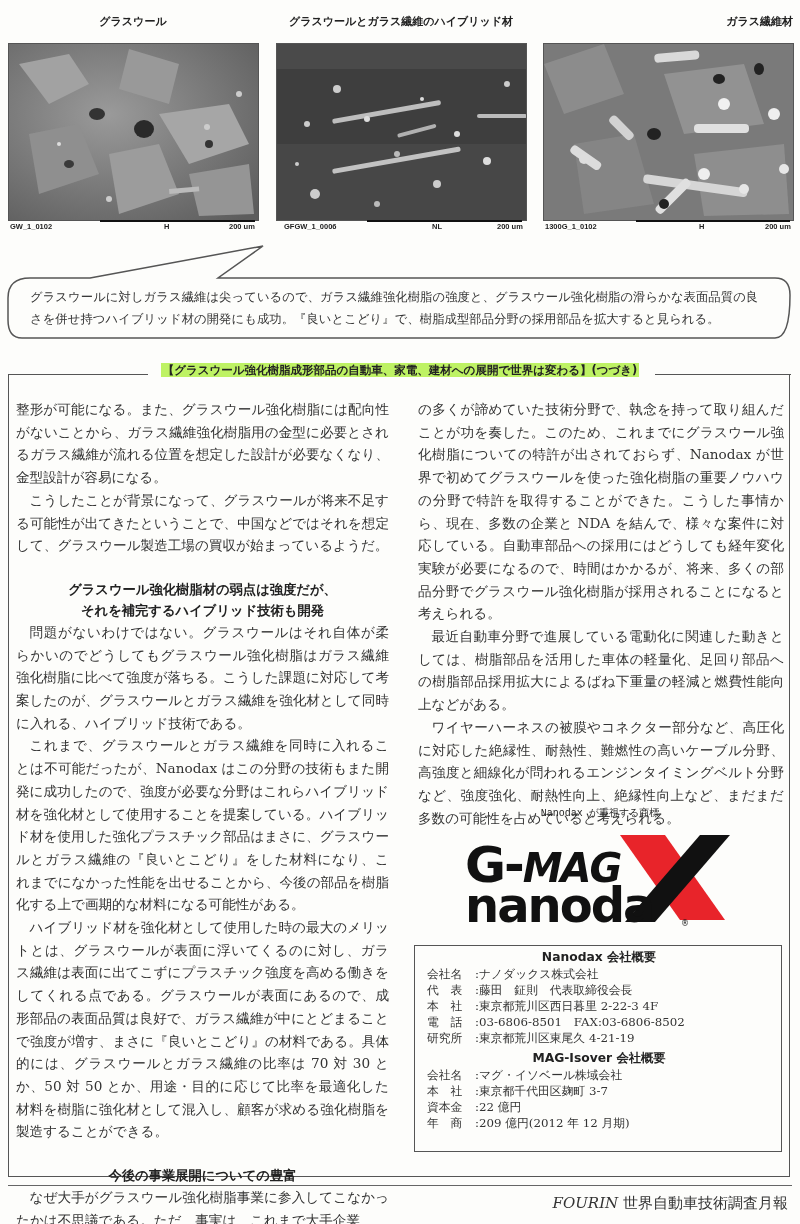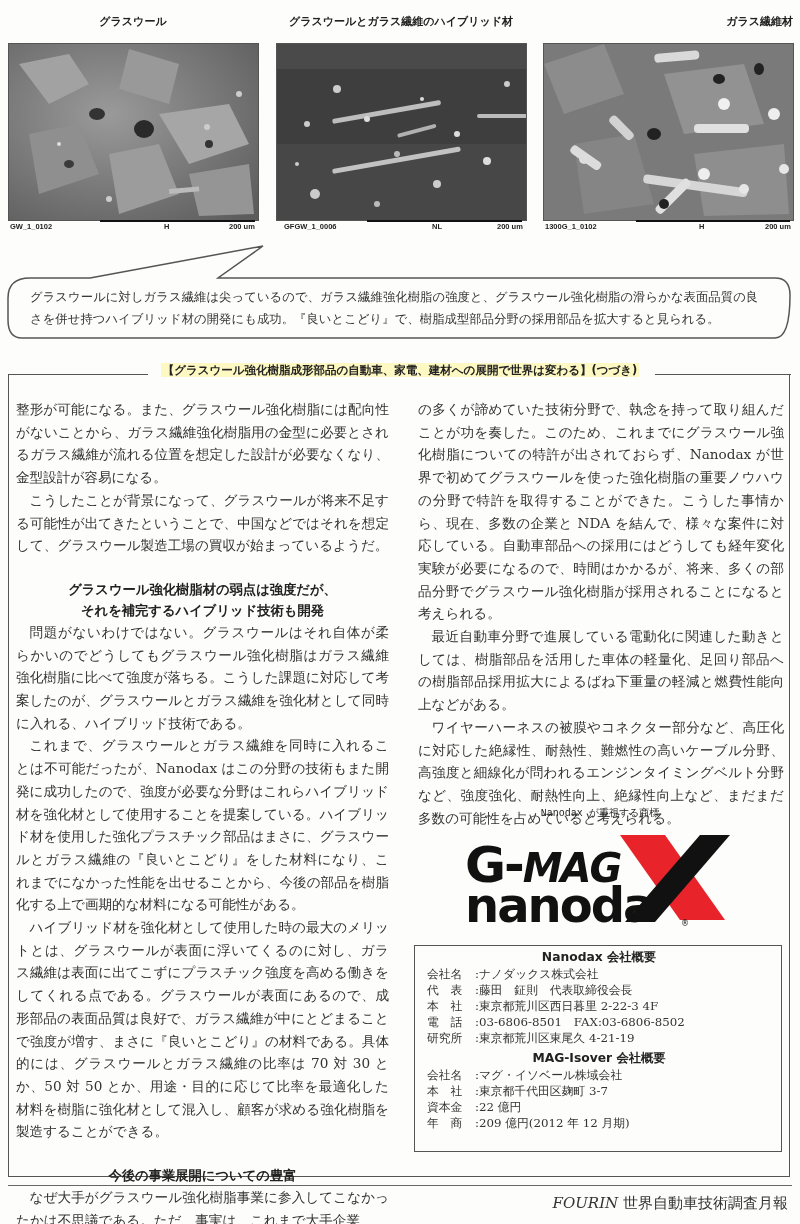--- a/index.html
+++ b/index.html
@@ -5,21 +5,21 @@
   html, body { margin:0; padding:0; background:#fdfdfb; }
   body { width:800px; height:1224px; position:relative; overflow:hidden;
          font-family: "DejaVu Serif", "Liberation Serif", serif; color:#2a2a2a; }
   .abs { position:absolute; }
   .caption { font-family: Liberation Serif, serif; font-size:11px; color:#222; text-align:center; font-weight:bold; }
   .sem { position:absolute; border:1px solid #555; overflow:hidden; }
   .sem-label { position:absolute; font-family:"Liberation Sans", sans-serif; font-size:7.5px; font-weight:bold; color:#222; }
   .scalebar { position:absolute; height:2px; background:#111; }
   .callout-text { position:absolute; left:30px; top:286px; width:740px; font-size:12.3px; line-height:22px; color:#333; letter-spacing:0.1px; }
   .section-title { position:absolute; left:0; width:800px; top:363px; text-align:center; font-family:"DejaVu Sans", sans-serif; font-size:11.5px; font-weight:bold; color:#222; }
-  .section-title span { background:#fef9c3; padding:0 2px; }
+  .section-title span { background:#bef264; padding:0 2px; }
   .frame { position:absolute; left:8px; top:374px; width:782px; height:803px; border:1.5px solid #555; border-top:none; box-sizing:border-box; }
   .frame-top-l { position:absolute; left:8px; top:374px; width:140px; height:1px; background:#555; }
   .frame-top-r { position:absolute; left:655px; top:374px; width:136px; height:1px; background:#555; }
   .col { position:absolute; font-size:13.6px; line-height:22.7px; color:#333; text-align:justify; }
   .col p { margin:0; }
   .col p.indent { text-indent:1em; }
   .col h3 { margin:0; font-family:"DejaVu Sans", sans-serif; font-size:13.3px; font-weight:bold; text-align:center; line-height:21px; color:#222; }
   .col .gap { height:22px; }
   .logo-cap { position:absolute; left:400px; width:400px; top:806px; text-align:center; font-family:Liberation Mono, monospace; font-size:10px; color:#222; }
   .infobox { position:absolute; left:414px; top:945px; width:368px; height:207px; border:1.5px solid #555; box-sizing:border-box; font-size:11.8px; line-height:16px; color:#333; padding:3px 10px 0 12px; }

